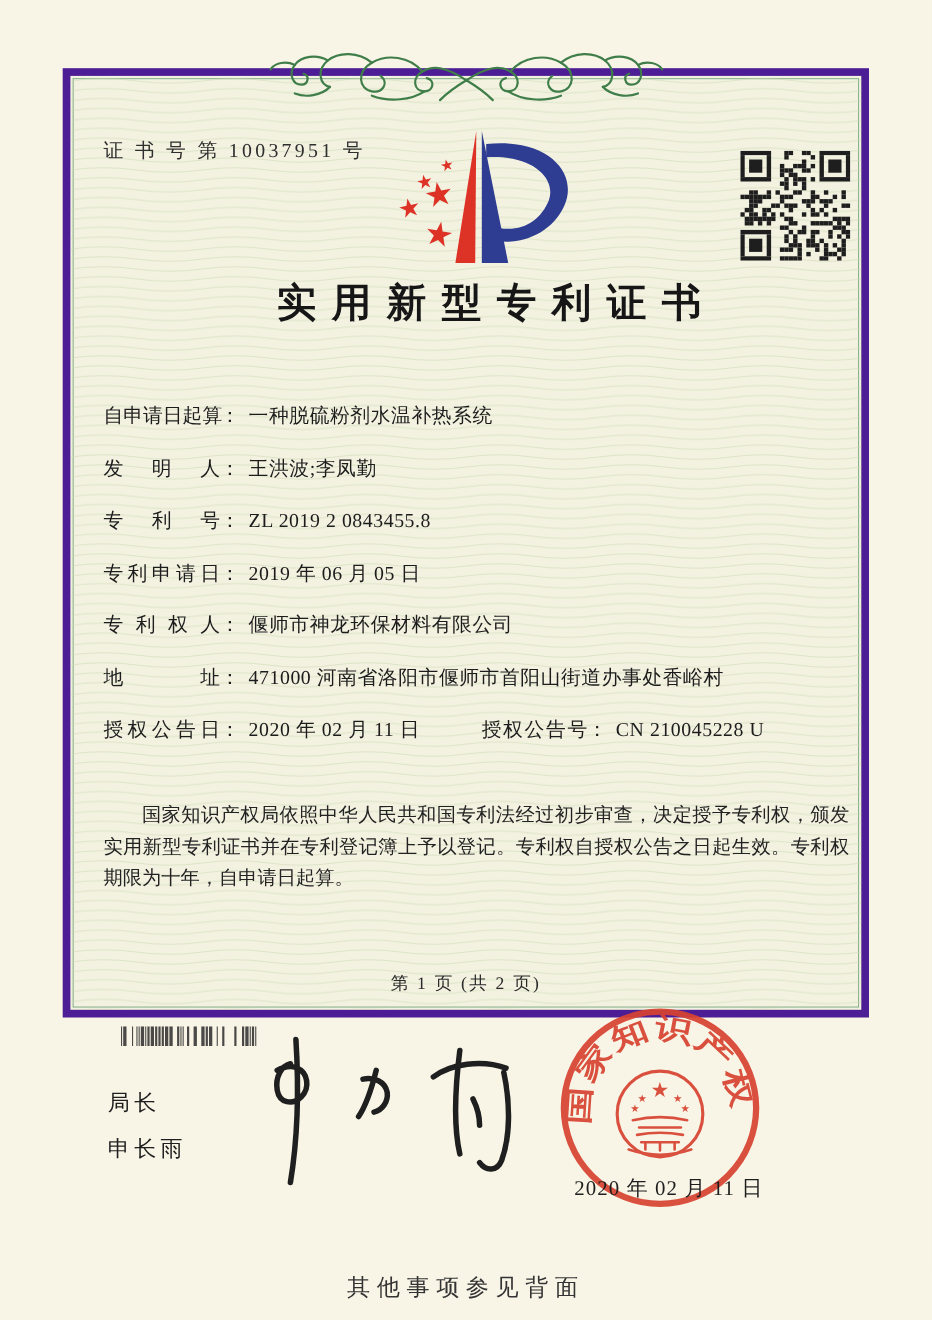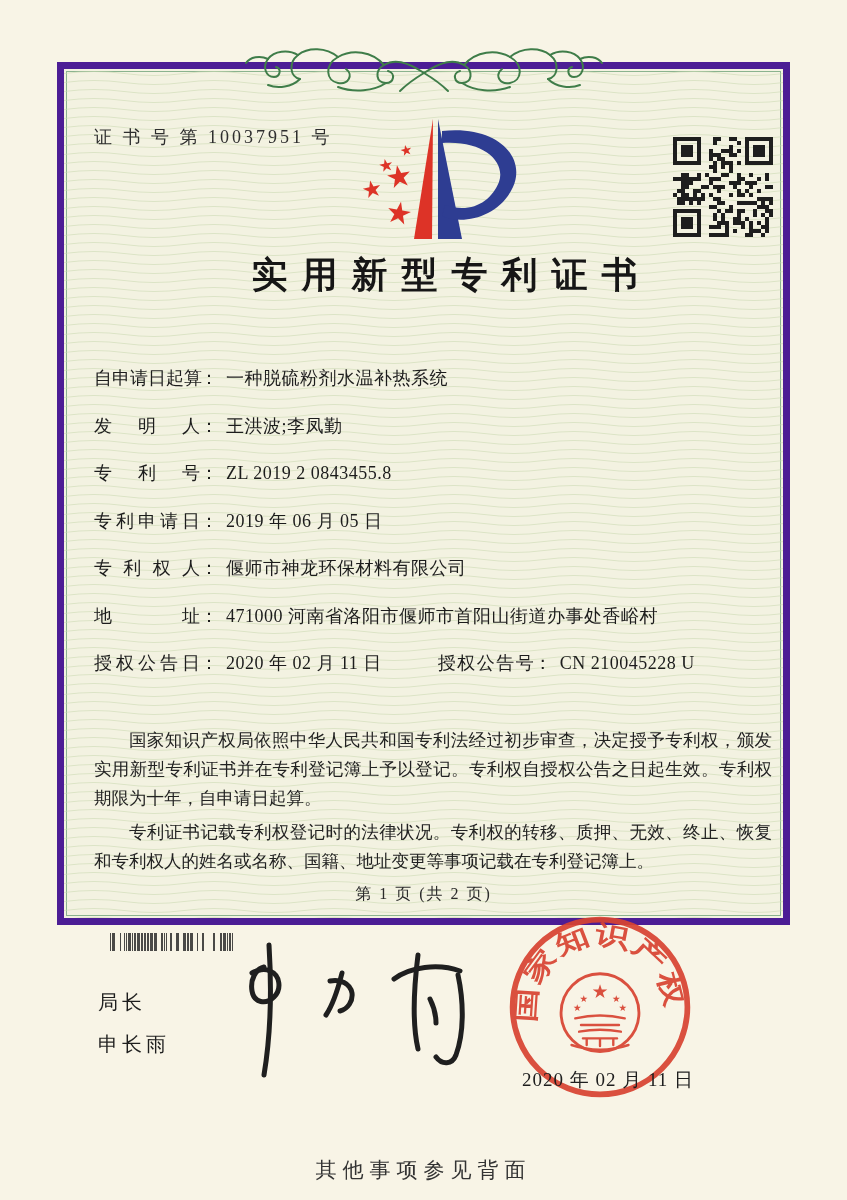--- a/index.html
+++ b/index.html
@@ -334,21 +334,20 @@
       <span class="pair2">
         <span class="f-label">授权公告号</span>
           <span class="f-colon">：</span>
           <span class="f-value">CN 210045228 U</span>
       </span>
     </div>
   </div>
 
   <div class="paragraphs">
     <p>国家知识产权局依照中华人民共和国专利法经过初步审查，决定授予专利权，颁发实用新型专利证书并在专利登记簿上予以登记。专利权自授权公告之日起生效。专利权期限为十年，自申请日起算。</p>
-    <p>专利证书记载专利权登记时的法律状况。专利权的转移、质押、无效、终止、恢复和专利权人的姓名或名称、国籍、地址变更等事项记载在专利登记簿上。</p>
   </div>
 
   <svg class="barcode" width="130" height="18">
       <rect x="4" y="0" width="1" height="18" fill="#2c2c2c"></rect>
       <rect x="6" y="0" width="3" height="18" fill="#2c2c2c"></rect>
       <rect x="14" y="0" width="1" height="18" fill="#2c2c2c"></rect>
       <rect x="18" y="0" width="1" height="18" fill="#2c2c2c"></rect>
       <rect x="20" y="0" width="1" height="18" fill="#2c2c2c"></rect>
       <rect x="22" y="0" width="3" height="18" fill="#2c2c2c"></rect>
       <rect x="26" y="0" width="1" height="18" fill="#2c2c2c"></rect>

